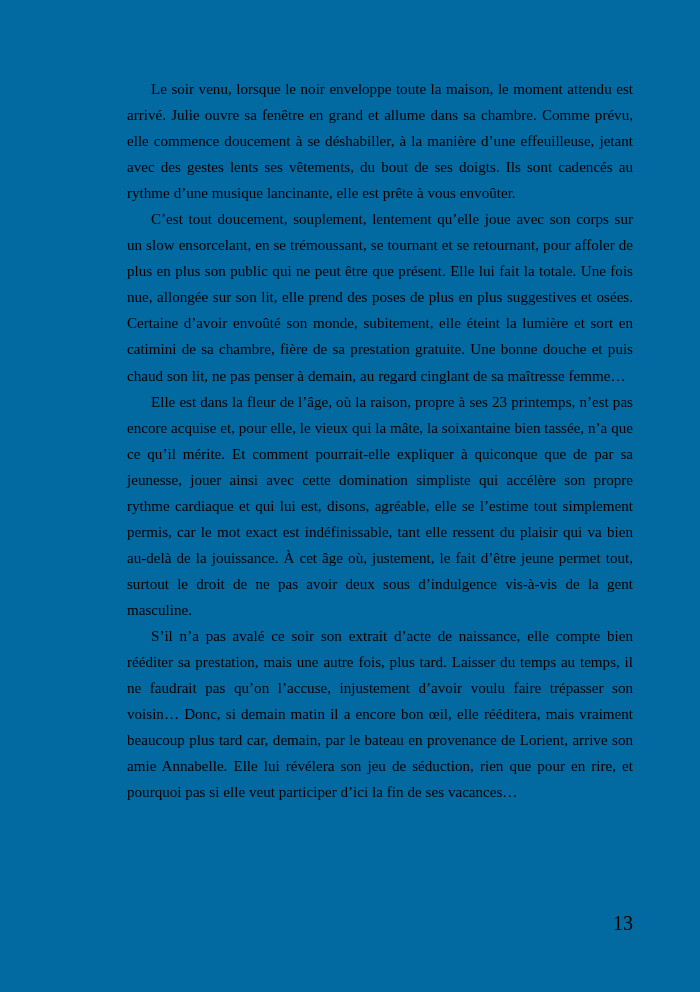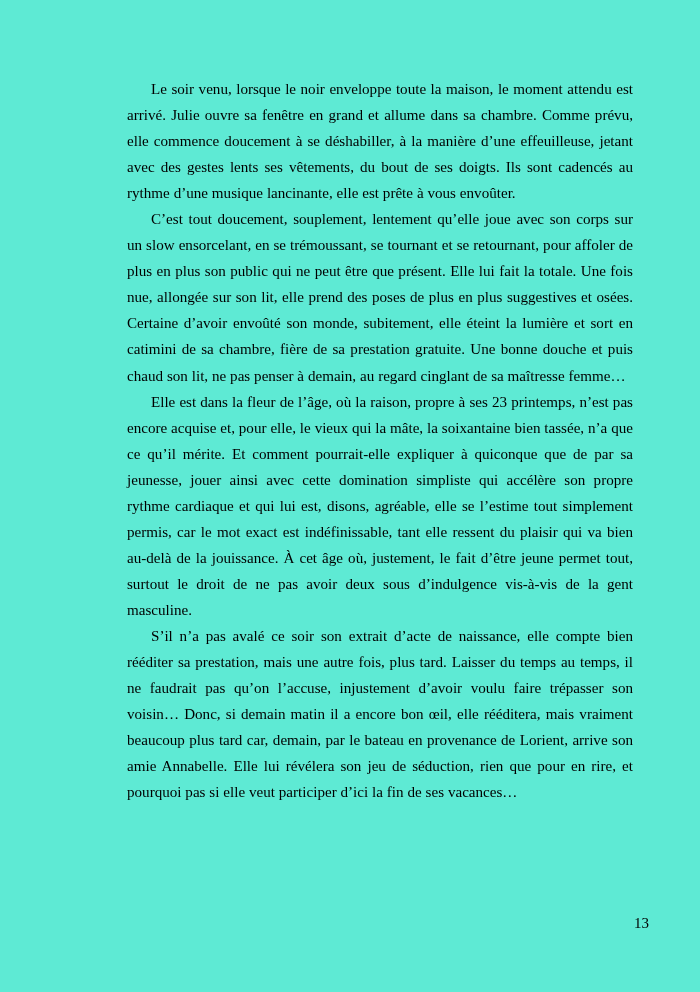--- a/index.html
+++ b/index.html
@@ -5,21 +5,21 @@
 <style>
   html, body {
     margin: 0;
     padding: 0;
     background: #ffffff;
   }
   .page {
     position: relative;
     width: 700px;
     height: 992px;
-    background: #5eead4;
+    background: #0369a1;
     margin: 0 auto;
     overflow: hidden;
     box-sizing: border-box;
   }
   .text-block {
     position: absolute;
     left: 127px;
     top: 76px;
     width: 506px;
     font-family: "Liberation Serif", "DejaVu Serif", serif;
@@ -37,26 +37,26 @@
     padding: 0;
     text-indent: 24px;
     text-align: justify;
   }
   .para:last-of-type {
     text-align: justify;
   }
   
   .page-number {
     position: absolute;
-    left: 16px;
+    left: 0;
     top: 914px;
     width: 633px;
     text-align: right;
     font-family: "Liberation Serif", "DejaVu Serif", serif;
-    font-size: 15px;
+    font-size: 20px;
     line-height: 18px;
     color: #000000;
   }
 </style>
 </head>
 <body>
 
 <div class="page">
 
   <div class="text-block">

